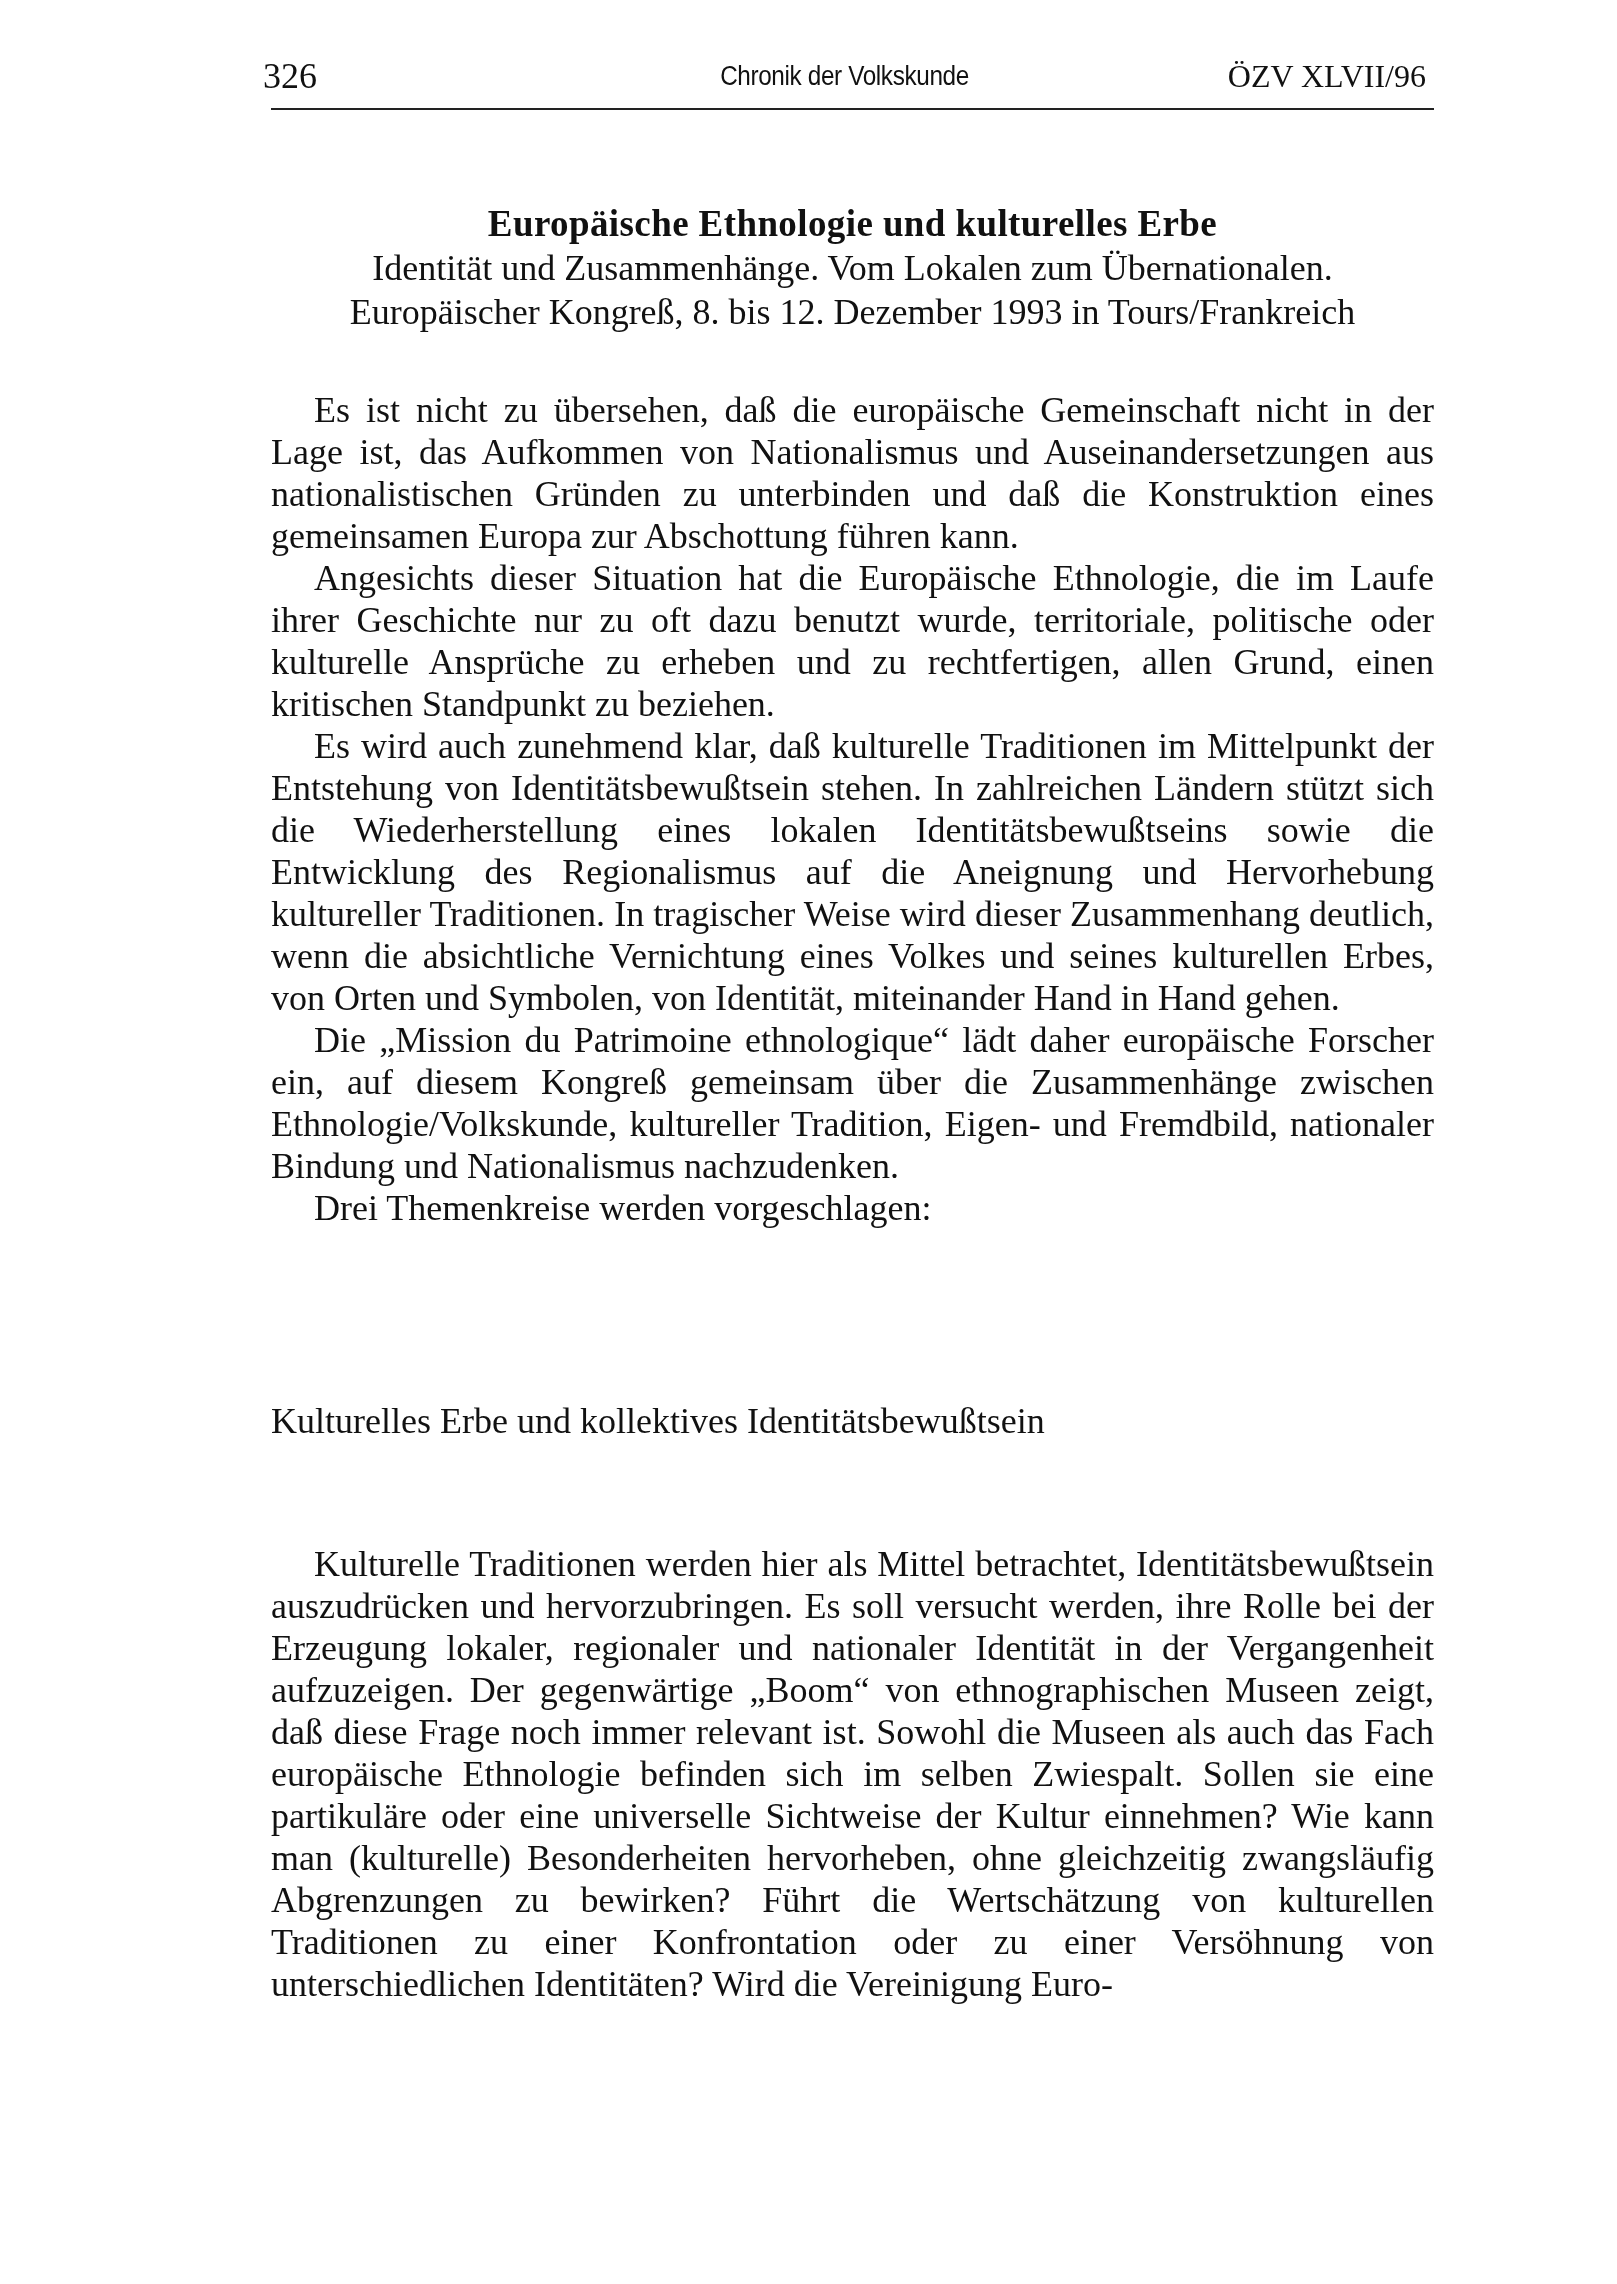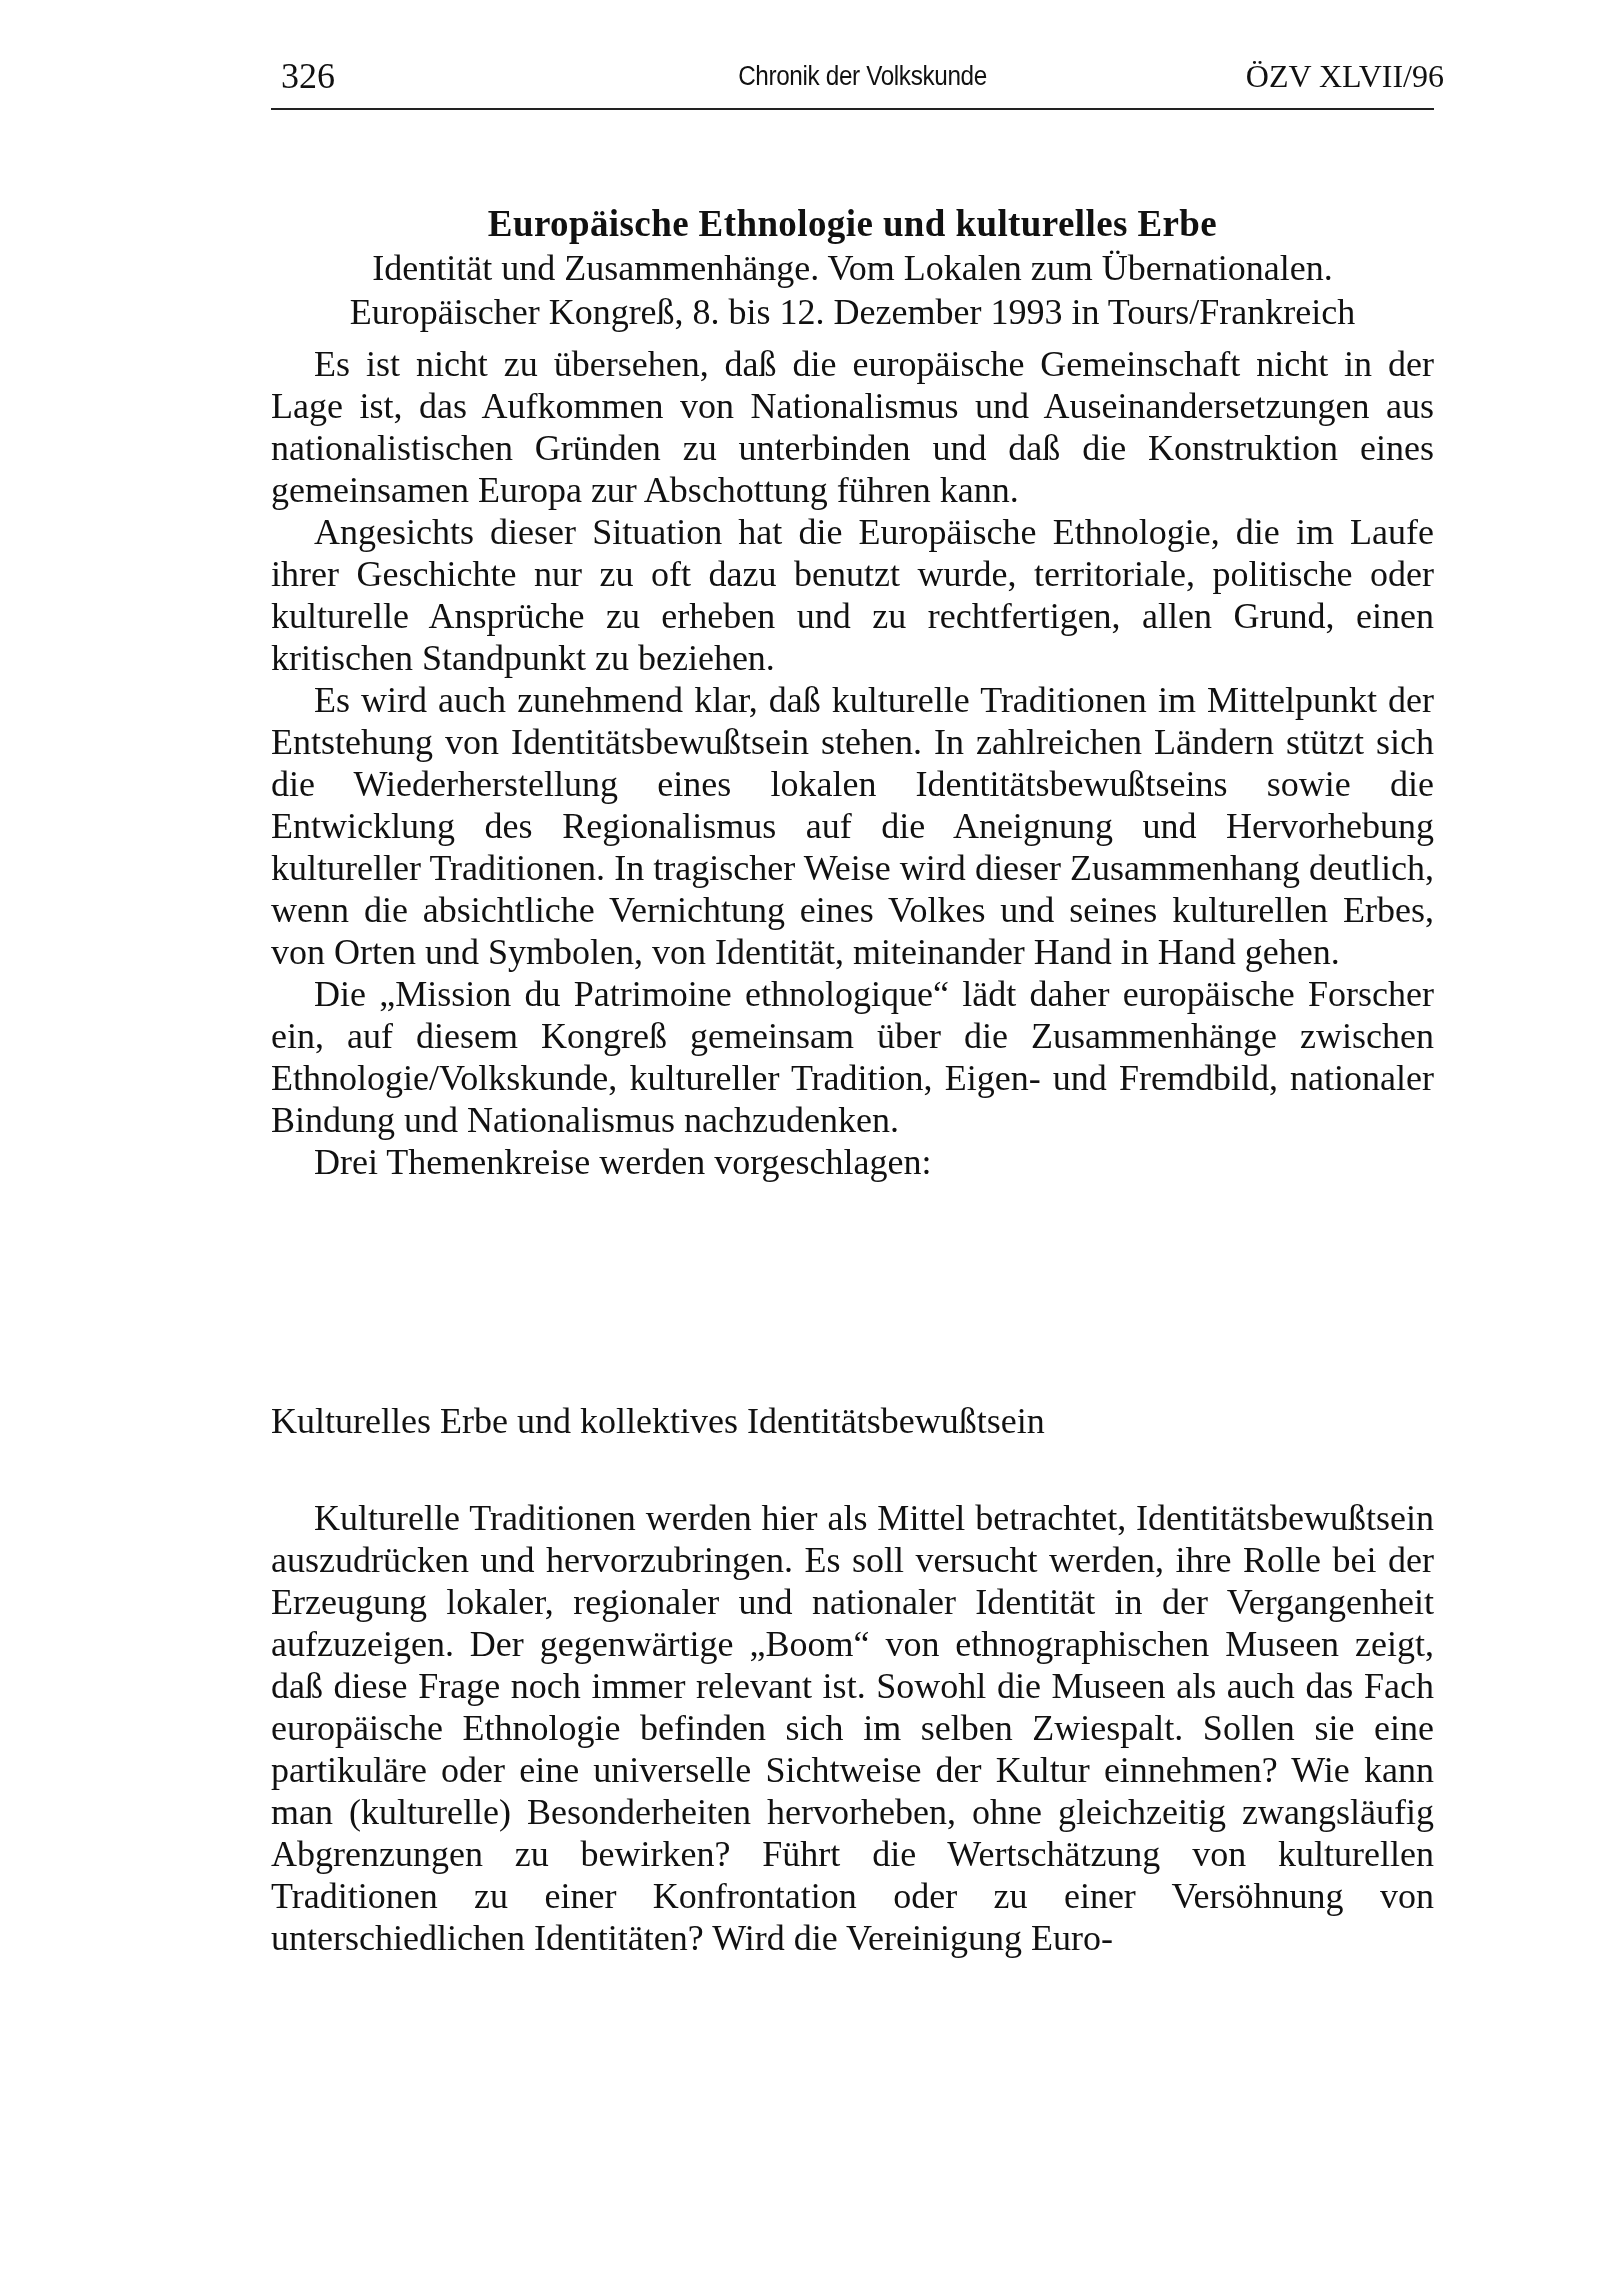--- a/index.html
+++ b/index.html
@@ -1,27 +1,27 @@
 <!DOCTYPE html>
 <html style="font-size:13px"><head>
 <meta charset="utf-8">
 <style>
   html, body { margin: 0; padding: 0; background: #ffffff; }
   body { width: 1617px; height: 2284px; position: relative; overflow: hidden;
          font-family: "Liberation Serif", "DejaVu Serif", serif; color: #111; }
-  .running-head { position: absolute; left: 281px; top: 55px; width: 1163px; height: 42px;
+  .running-head { position: absolute; left: 263px; top: 55px; width: 1163px; height: 42px;
                   font-size: 32px; line-height: 42px; }
   .running-head .pg { position: absolute; left: 0; top: 0; font-size: 36px; }
   .running-head .center { position: absolute; left: 0; width: 100%; text-align: center; top: 0; font-family: "Liberation Sans", "DejaVu Sans", sans-serif; font-size: 27px; letter-spacing: -0.4px; transform: scaleX(0.9); }
   .running-head .right { position: absolute; right: 0; top: 0; font-size: 32px; }
   .rule { position: absolute; left: 271px; top: 108px; width: 1163px; height: 2.4px; background: #222; }
   .title-block { position: absolute; left: 271px; top: 154px; width: 1163px; text-align: center; margin-top: 47px; }
   .title { font-weight: bold; font-size: 37px; line-height: 45px; letter-spacing: 0.4px; }
   .subtitle { font-size: 36px; line-height: 44px; }
-  .body { position: absolute; left: 271px; width: 1163px; font-size: 36px; line-height: 42px; text-align: justify; }
+  .body { position: absolute; left: 271px; width: 1163px; font-size: 36px; line-height: 42px; text-align: justify; margin-top: 46px; }
   .body p { margin: 0; text-indent: 43px; hyphens: manual; }
   .list { margin: 0; padding: 0; list-style: none; }
   .list li { padding-left: 43px; }
   .section-heading { position: absolute; left: 271px; top: 1400px; font-size: 36px; line-height: 42px; }
 </style>
 </head>
 <body>
 
 <div class="running-head">
   <span class="pg">326</span>

